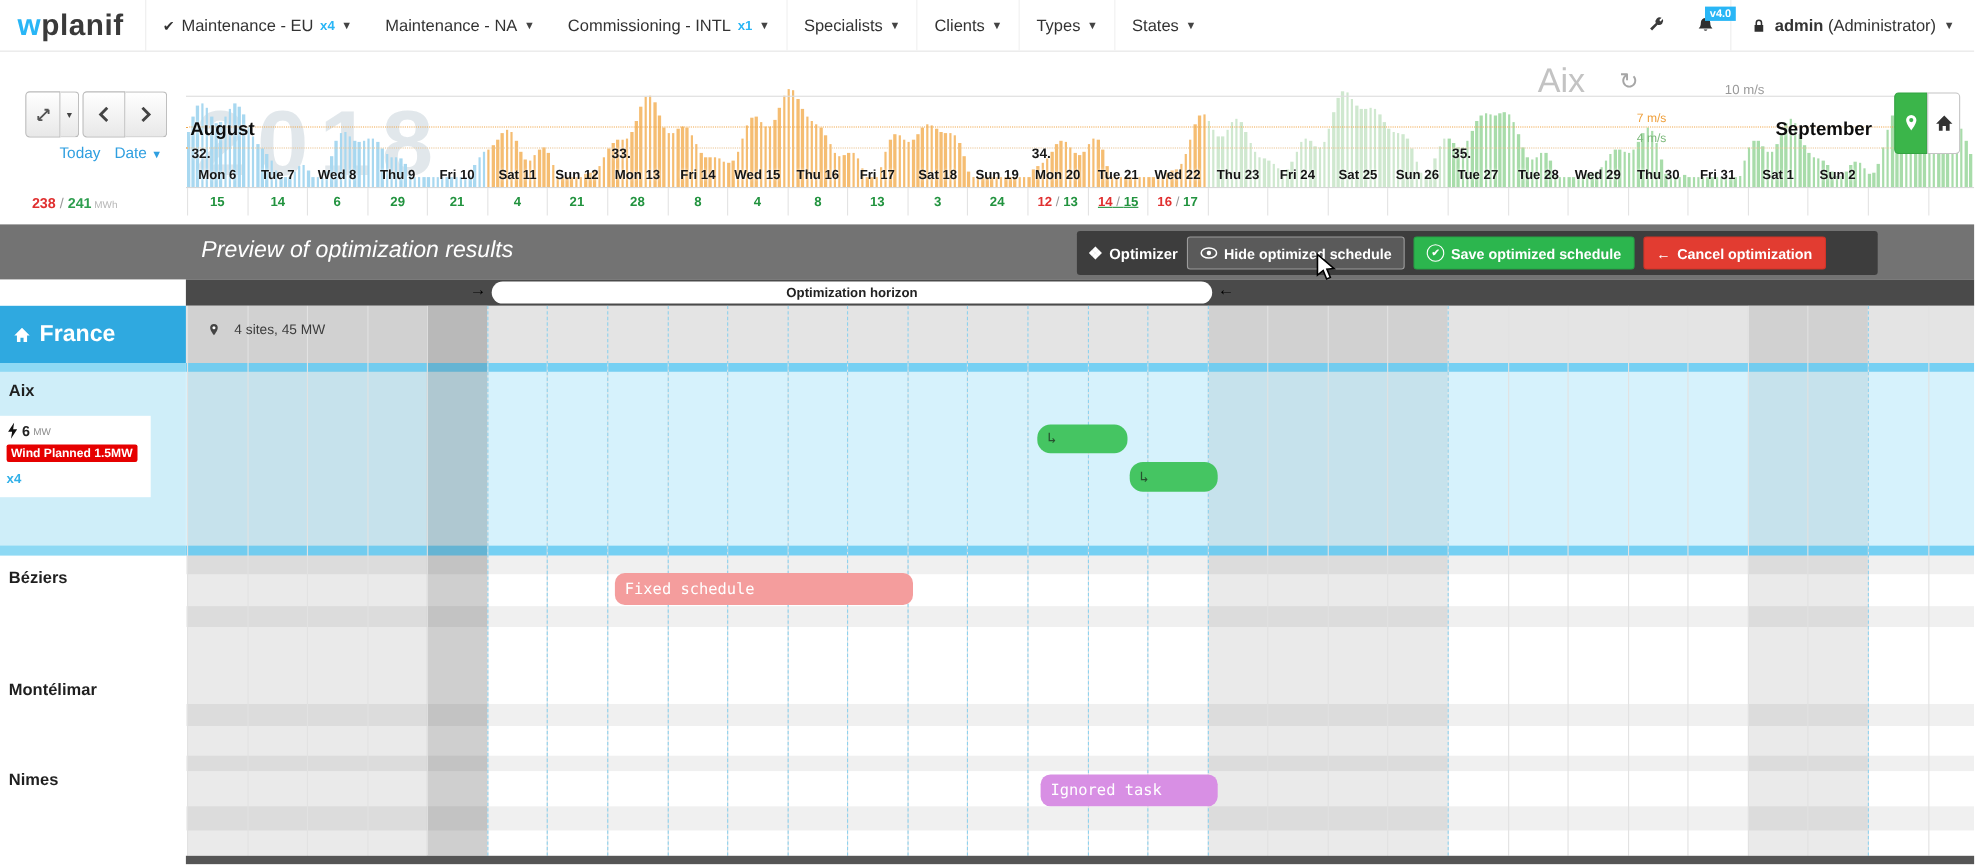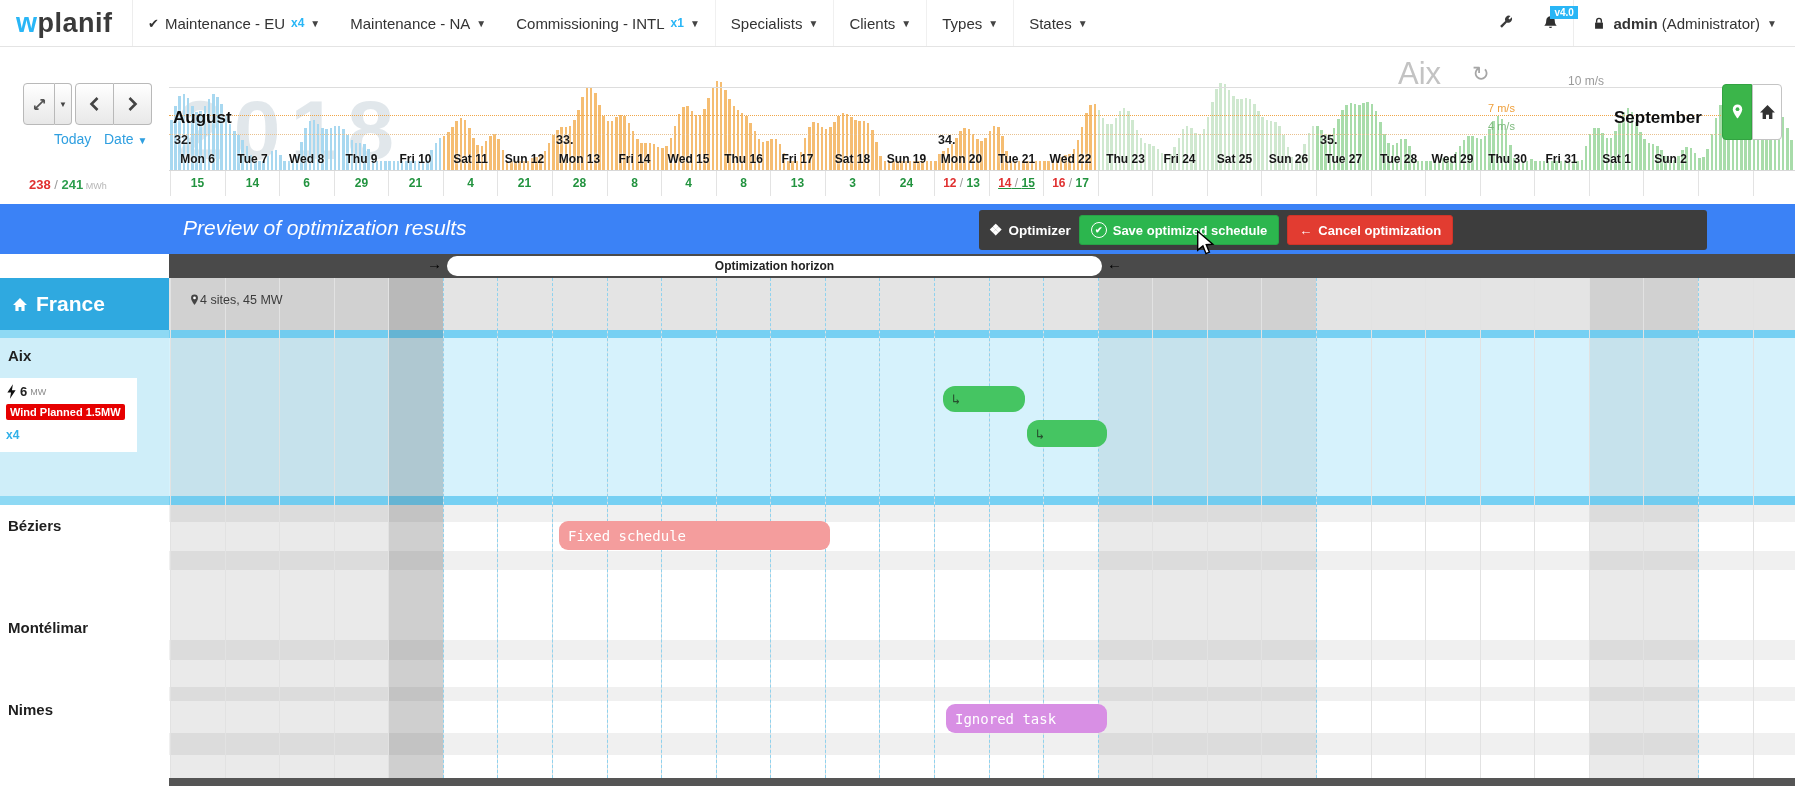--- a/index.html
+++ b/index.html
@@ -25,21 +25,21 @@
   #tl{left:169px;top:46px;width:1626px;height:150px;overflow:hidden;}
   .day-label{position:absolute;width:55px;text-align:center;font-size:12px;font-weight:bold;color:#151515;text-shadow:0 0 3px rgba(255,255,255,.95);}
   .week-label{position:absolute;font-size:12.5px;font-weight:bold;color:#1b1b1b;text-shadow:0 0 3px rgba(255,255,255,.9);}
   .month-label{position:absolute;font-size:17px;font-weight:bold;color:#0d0d0d;text-shadow:0 0 3px rgba(255,255,255,.9);}
   #numstrip{position:absolute;left:0;top:124px;width:1626px;height:26px;background:#fff;border-top:1px solid #d8d8d8;}
   .num-cell{position:absolute;top:0;height:26px;border-left:1px solid #e3e3e3;}
   .num-val{position:absolute;top:5px;width:55px;text-align:center;font-size:12px;font-weight:bold;color:#22933f;}
   .num-red{color:#e03030;} .num-slash{color:#999;font-weight:normal;}
   #watermark{position:absolute;left:8px;top:36px;font-size:84px;font-weight:bold;color:rgba(175,192,203,.38);letter-spacing:10px;}
   
-  #opt-band{left:0;top:204px;width:1795px;height:50px;background:#3b82f6;}
+  #opt-band{left:0;top:204px;width:1795px;height:50px;background:#737373;}
   #opt-title{position:absolute;left:183px;top:12px;color:#fff;font-size:21px;font-style:italic;}
   #opt-toolbar{position:absolute;left:979px;top:6px;width:728px;height:40px;background:#3d3d3d;border-radius:3px;display:flex;align-items:center;padding:0 10px;gap:8px;box-sizing:border-box;}
   .tb-label{color:#fff;font-size:13.5px;font-weight:bold;display:flex;align-items:center;gap:6px;}
   .tb-btn{height:28px;display:flex;align-items:center;gap:6px;padding:0 11px;border-radius:3px;font-size:13px;font-weight:bold;color:#fff;cursor:pointer;white-space:nowrap;}
   #btn-hide{background:#5a5a5a;border:1px solid #9c9c9c;}
   #btn-save{background:#2cb64e;border:1px solid #27a346;}
   #btn-cancel{background:#e23c31;border:1px solid #d03428;}
   .chk-circle{display:inline-flex;width:14px;height:14px;border:1.5px solid #fff;border-radius:50%;align-items:center;justify-content:center;font-size:9px;}
   
   #horizon-strip{left:169px;top:254px;width:1626px;height:24px;background:#4a4a4a;}
@@ -661,20 +661,27 @@
       </svg>
   </div>
 
   <div id="opt-band" class="abs">
     <div id="opt-title">Preview of optimization results</div>
     <div id="opt-toolbar">
       <div class="tb-label">
         <span style="font-size:15px;">❖</span>
         <span>Optimizer</span>
       </div>
+      <div class="tb-btn" id="btn-hide">
+        <svg width="16" height="12" viewBox="0 0 16 12">
+            <ellipse cx="8" cy="6" rx="7" ry="4.6" fill="none" stroke="#fff" stroke-width="1.4"></ellipse>
+            <circle cx="8" cy="6" r="2" fill="#fff"></circle>
+          </svg>
+        <span>Hide optimized schedule</span>
+      </div>
       <div class="tb-btn" id="btn-save">
         <span class="chk-circle">✔</span>
         <span>Save optimized schedule</span>
       </div>
       <div class="tb-btn" id="btn-cancel">
         <span style="font-weight:bold;">←</span>
         <span>Cancel optimization</span>
       </div>
     </div>
   </div>
@@ -738,21 +745,21 @@
       <div style="position: absolute; left: 547px; top: 0px; width: 0px; height: 500px; border-left: 1px dashed rgb(143, 210, 238);"></div>
       <div style="position: absolute; left: 601px; top: 0px; width: 0px; height: 500px; border-left: 1px dashed rgb(143, 210, 238);"></div>
       <div style="position: absolute; left: 656px; top: 0px; width: 0px; height: 500px; border-left: 1px dashed rgb(143, 210, 238);"></div>
       <div style="position: absolute; left: 710px; top: 0px; width: 0px; height: 500px; border-left: 1px dashed rgb(143, 210, 238);"></div>
       <div style="position: absolute; left: 765px; top: 0px; width: 0px; height: 500px; border-left: 1px dashed rgb(143, 210, 238);"></div>
       <div style="position: absolute; left: 820px; top: 0px; width: 0px; height: 500px; border-left: 1px dashed rgb(143, 210, 238);"></div>
       <div style="position: absolute; left: 874px; top: 0px; width: 0px; height: 500px; border-left: 1px dashed rgb(143, 210, 238);"></div>
       <div style="position: absolute; left: 929px; top: 0px; width: 0px; height: 500px; border-left: 1px dashed rgb(143, 210, 238);"></div>
       <div style="position: absolute; left: 1147px; top: 0px; width: 0px; height: 500px; border-left: 1px dashed rgb(143, 210, 238);"></div>
       <div style="position: absolute; left: 1529px; top: 0px; width: 0px; height: 500px; border-left: 1px dashed rgb(143, 210, 238);"></div>
-      <div style="position: absolute; left: 20px; top: 15px; font-size: 12.5px; color: rgb(60, 60, 60); display: flex; align-items: center; gap: 0;">
+      <div style="position: absolute; left: 20px; top: 15px; font-size: 12.5px; color: rgb(60, 60, 60); display: flex; align-items: center; gap: 13px;">
         <svg width="11" height="14" viewBox="0 0 16 18">
           <path d="M8 1a5 5 0 0 1 5 5c0 3.8-5 10-5 10S3 9.8 3 6a5 5 0 0 1 5-5z" fill="#444"></path>
           <circle cx="8" cy="6" r="2" fill="#fff"></circle>
         </svg>
         <span>4 sites, 45 MW</span>
       </div>
       <div class="task" style="left: 774px; top: 108px; width: 82px; height: 26px; background: rgb(69, 197, 98); color: rgb(39, 81, 47); border-radius: 12px;">↳</div>
       <div class="task" style="left: 858px; top: 142px; width: 80px; height: 27px; background: rgb(69, 197, 98); color: rgb(39, 81, 47); border-radius: 12px;">↳</div>
       <div class="task" style="left: 390px; top: 243px; width: 271px; height: 29px; background: rgb(244, 157, 157); color: rgb(255, 255, 255); border-radius: 9px;">Fixed schedule</div>
       <div class="task" style="left: 777px; top: 426px; width: 161px; height: 29px; background: rgb(216, 143, 228); color: rgb(255, 255, 255); border-radius: 9px;">Ignored task</div>

